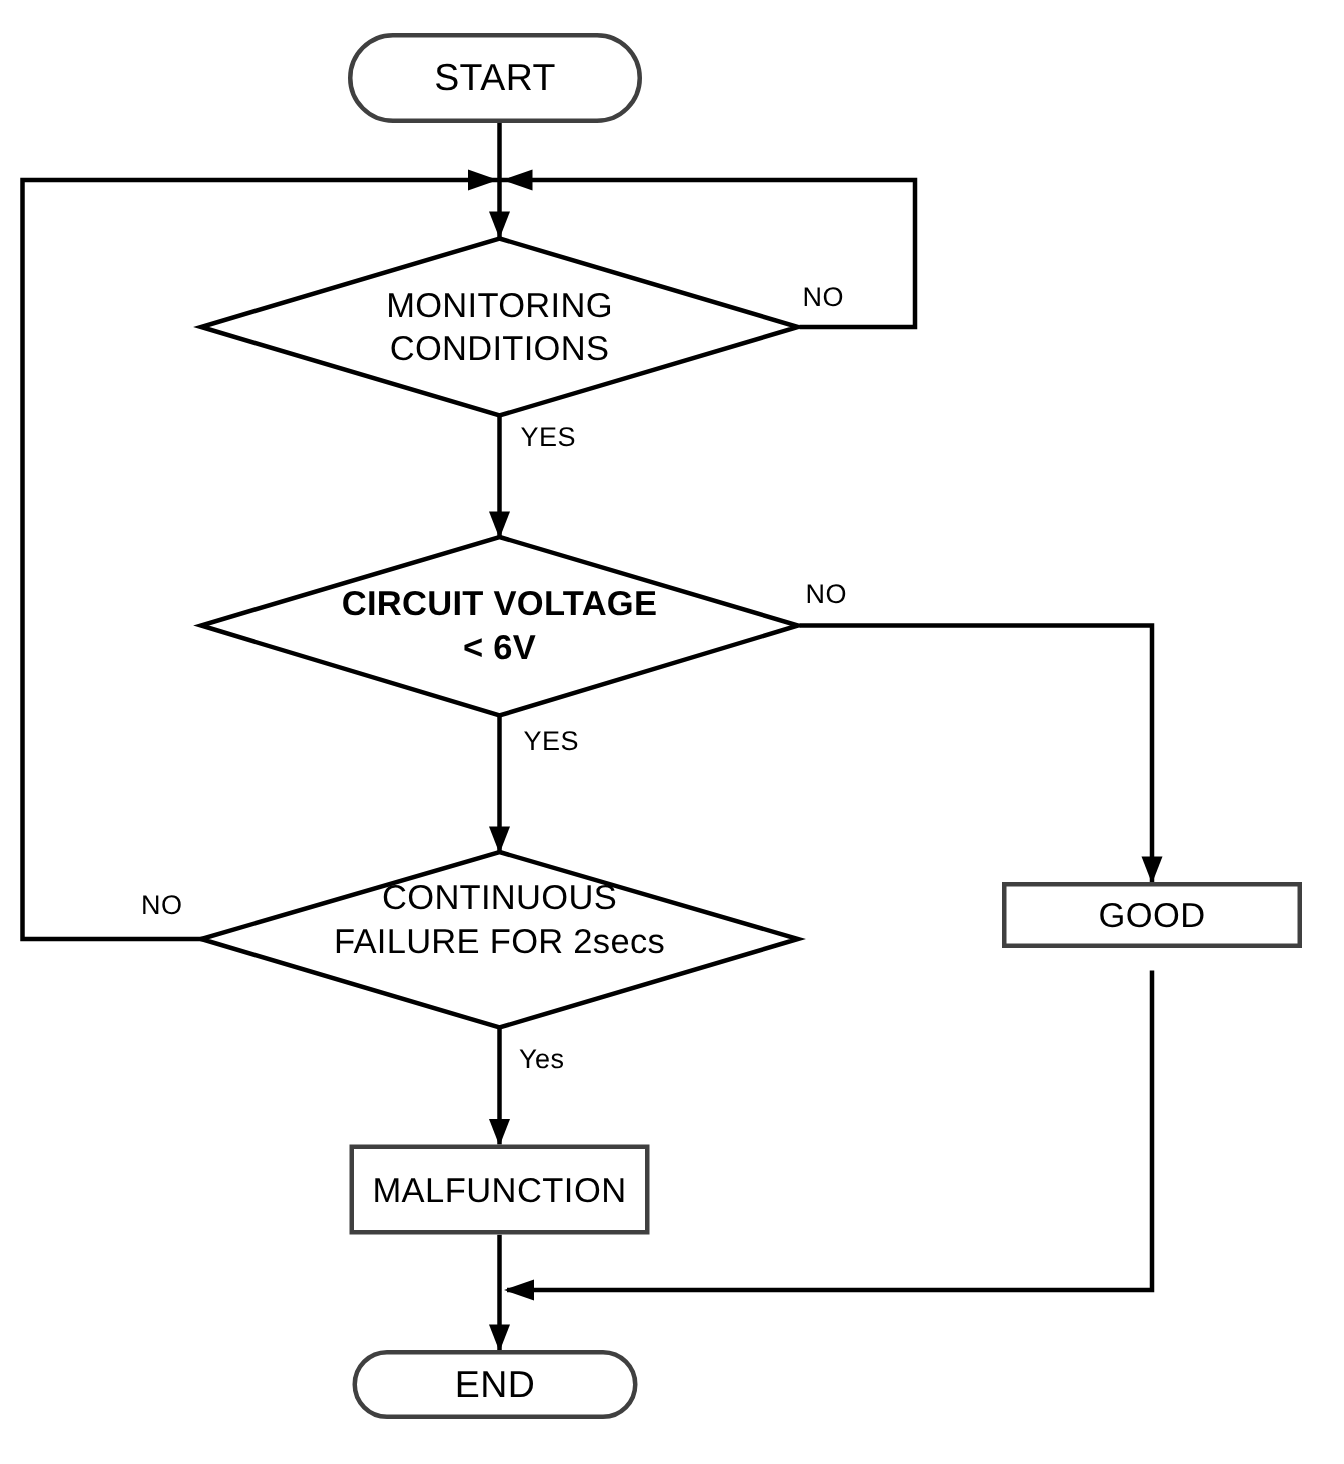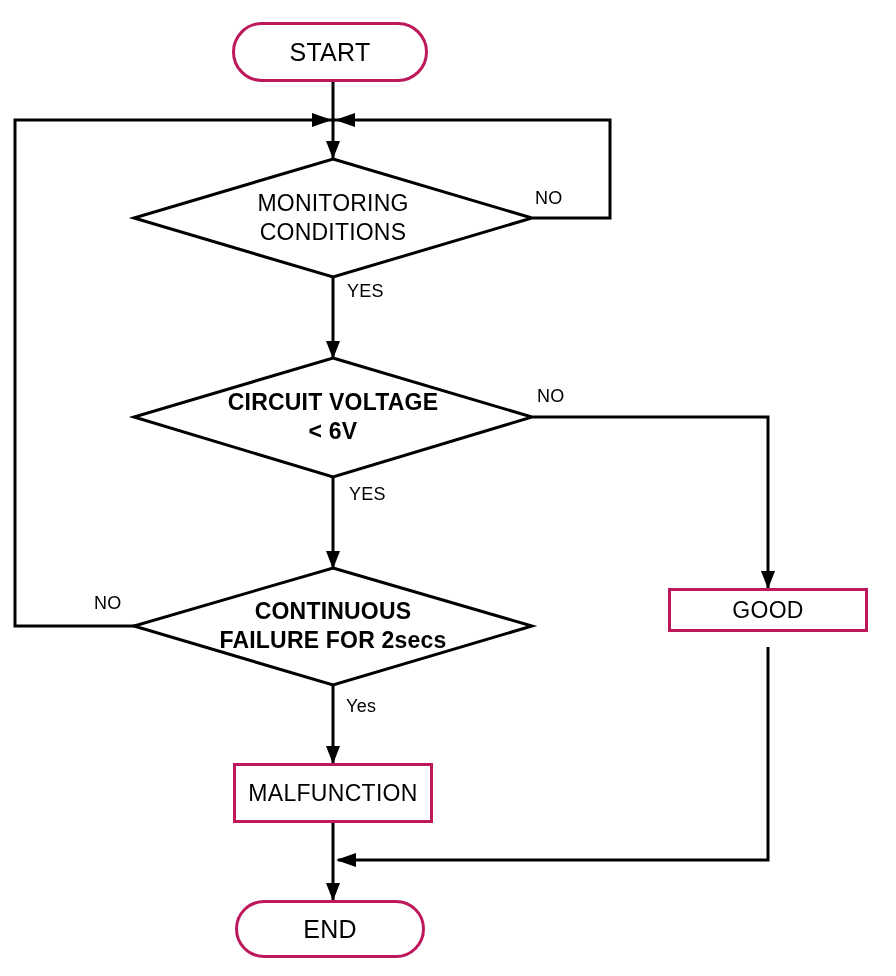--- a/index.html
+++ b/index.html
@@ -9,21 +9,21 @@
     height: 976px;
     background: #ffffff;
     color: #000000;
     font-family: "Liberation Sans", sans-serif;
     overflow: hidden;
   }
   .canvas svg { position: absolute; left: 0; top: 0; }
   .node {
     position: absolute;
     box-sizing: border-box;
-    border: 3px solid #be185d;
+    border: 3px solid #404040;
     background: #fff;
     display: flex;
     align-items: center;
     justify-content: center;
     text-align: center;
     font-size: 23px;
     letter-spacing: 0.3px;
   }
   .terminator { border-radius: 30px; font-size: 25px; }
   .dtext {
@@ -89,29 +89,29 @@
   </div>
 
   <div class="node" style="left:668px; top:588px; width:200px; height:44px;">
     <span>GOOD</span>
   </div>
 
   <div class="node" style="left:233px; top:763px; width:200px; height:60px;">
     <span>MALFUNCTION</span>
   </div>
 
-  <div class="node terminator" style="left:235px; top:900px; width:190px; height:58px;text-align:right;">
+  <div class="node terminator" style="left:235px; top:900px; width:190px; height:46px;text-align:right;">
     <span>END</span>
   </div>
 
   <div class="dtext" style="left:183px; top:187px; width:300px; height:62px;">MONITORING
 CONDITIONS</div>
   <div class="dtext" style="left:183px; top:386px; width:300px; height:62px;font-weight:bold;">CIRCUIT VOLTAGE
 &lt; 6V</div>
-  <div class="dtext" style="left:173px; top:595px; width:320px; height:62px;font-weight:bold;">CONTINUOUS
+  <div class="dtext" style="left:173px; top:582px; width:320px; height:62px;">CONTINUOUS
 FAILURE FOR 2secs</div>
 
   <span class="elabel" style="left:535px; top:188px;">NO</span>
   <span class="elabel" style="left:347px; top:281px;">YES</span>
   <span class="elabel" style="left:537px; top:386px;">NO</span>
   <span class="elabel" style="left:349px; top:484px;">YES</span>
   <span class="elabel" style="left:94px; top:593px;">NO</span>
   <span class="elabel" style="left:346px; top:696px;">Yes</span>
 
 </div>

